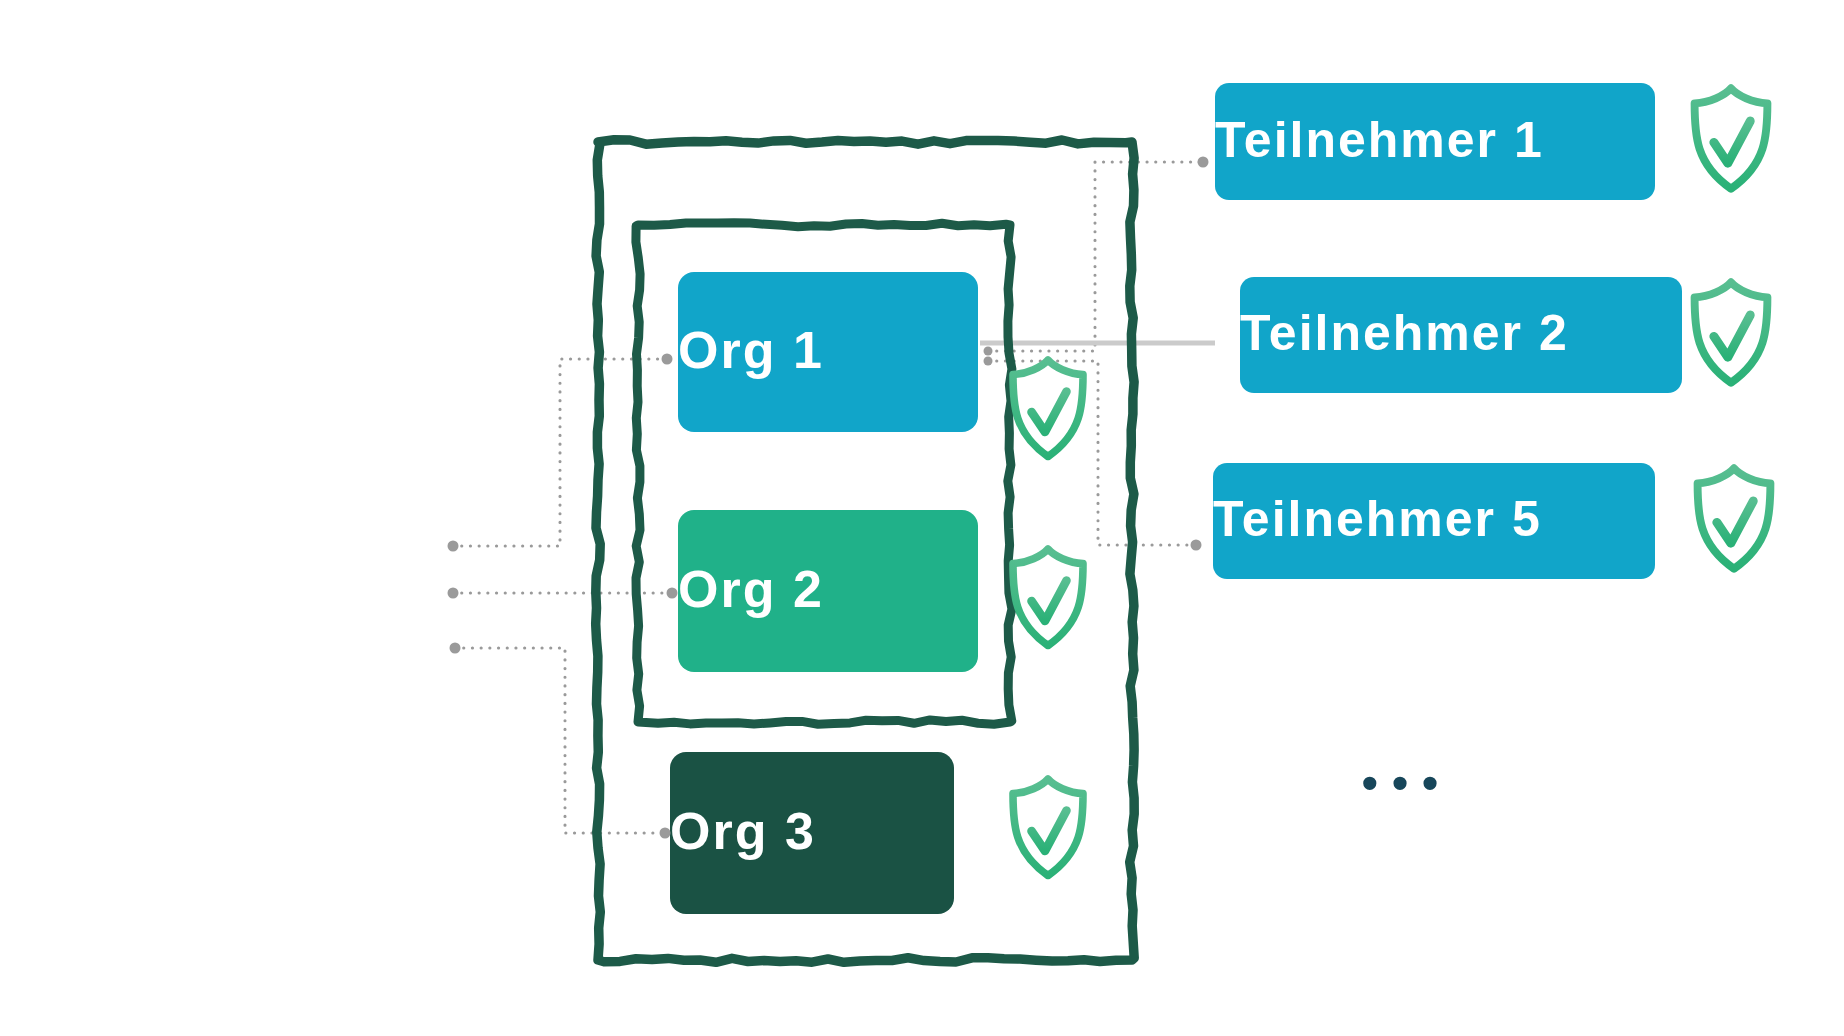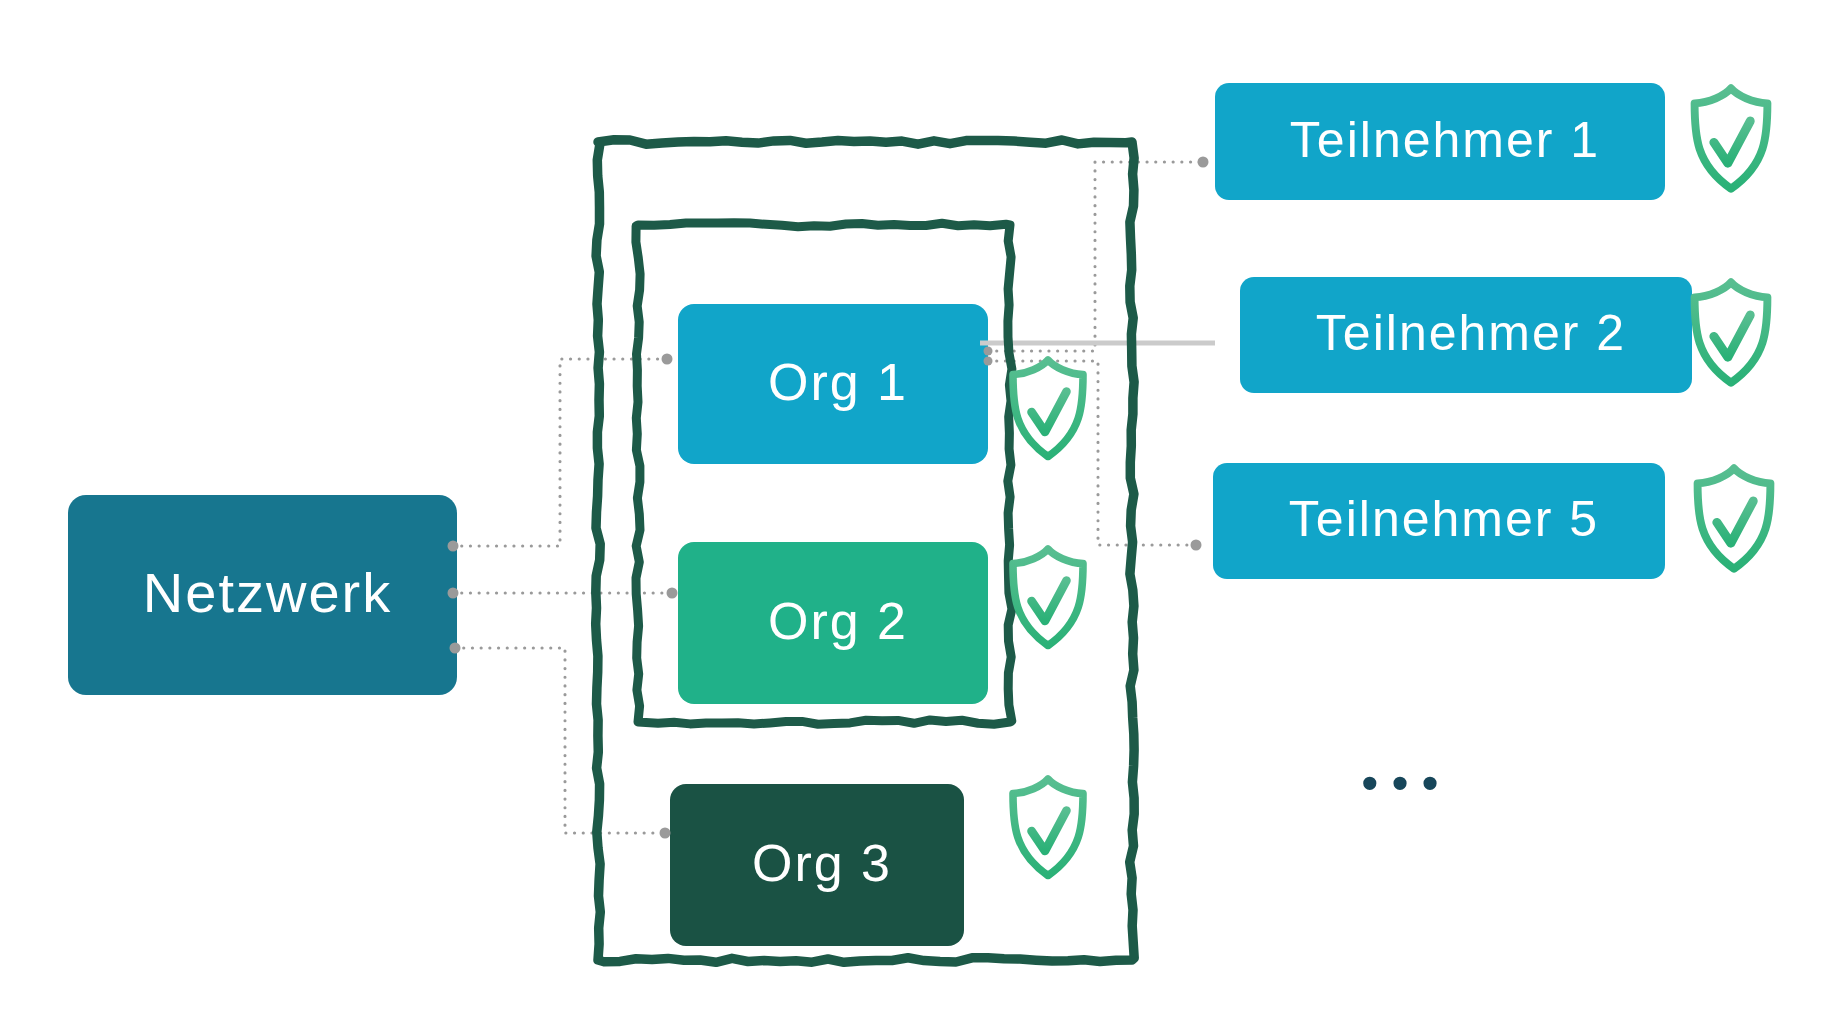--- a/index.html
+++ b/index.html
@@ -1,29 +1,29 @@
 <!DOCTYPE html>
 <html style="--network-fill: #17768F; --org1-fill: #11A5C9; --org2-fill: #20B189; --org3-fill: #1A5244; --participant-fill: #11A5C9; --frame-stroke: #1D5A48; --shield-top: #58BE91; --shield-bottom: #2AB177; --connector-dotted: #9A9A9A; --connector-solid: #CBCBCB; --ellipsis-color: #17465A; --label-text: #FFFFFF;"><head>
 <meta charset="utf-8">
 <style>
   html,body{margin:0;padding:0;background:#fff;}
   .stage{
     position:relative;width:1844px;height:1036px;background:#fff;overflow:hidden;
     font-family:"Liberation Sans", sans-serif;
   }
   .box{
-    position:absolute;display:flex;align-items:center;justify-content:center;
-    color:var(--label-text);font-weight:400;letter-spacing:2px;line-height:1;padding-left:10px;
+    position:absolute;display:flex;align-items:center;
+    color:var(--label-text);font-weight:700;letter-spacing:2px;line-height:1;
   }
   .box span{transform:translateY(-2px);}
   .network{
     left:68px;top:495px;width:379px;height:200px;border-radius:18px;
     background:var(--network-fill);font-size:56px;
   }
-  .org{width:300px;border-radius:16px;font-size:52px;margin-top:32px;}
+  .org{width:300px;border-radius:16px;font-size:52px;}
   .org1{left:678px;top:272px;height:160px;background:var(--org1-fill);}
   .org2{left:678px;top:510px;height:162px;background:var(--org2-fill);}
   .org3{left:670px;top:752px;width:284px;height:162px;background:var(--org3-fill);}
   .participant{
     width:442px;height:116px;border-radius:14px;background:var(--participant-fill);
     font-size:50px;
   }
   .t1{left:1215px;top:83px;width:440px;height:117px;}
   .t2{left:1240px;top:277px;}
   .t3{left:1213px;top:463px;}
@@ -38,23 +38,20 @@
     stroke-dasharray:0.1 8.6;stroke-linecap:round;}
   .solidline{stroke:var(--connector-solid);stroke-width:5;fill:none;}
   .enddot{fill:var(--connector-dotted);}
   .frame{stroke:var(--frame-stroke);fill:none;stroke-linejoin:round;stroke-linecap:round;}
 </style>
 </head>
 <body>
 
 <div class="stage">
 
-  <div class="box network">
-    <span>Netzwerk</span>
-  </div>
 
   <div class="box org org1">
     <span>Org 1</span>
   </div>
   <div class="box org org2">
     <span>Org 2</span>
   </div>
   <div class="box org org3">
     <span>Org 3</span>
   </div>

